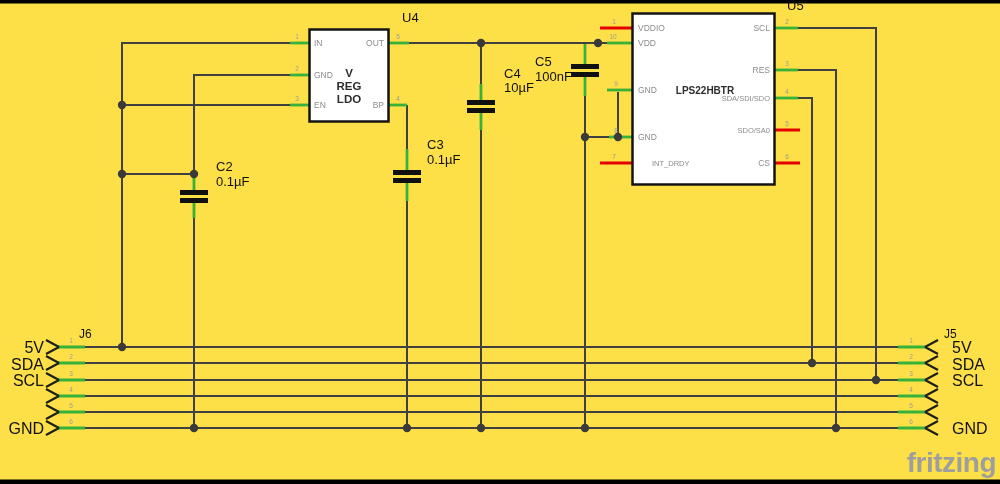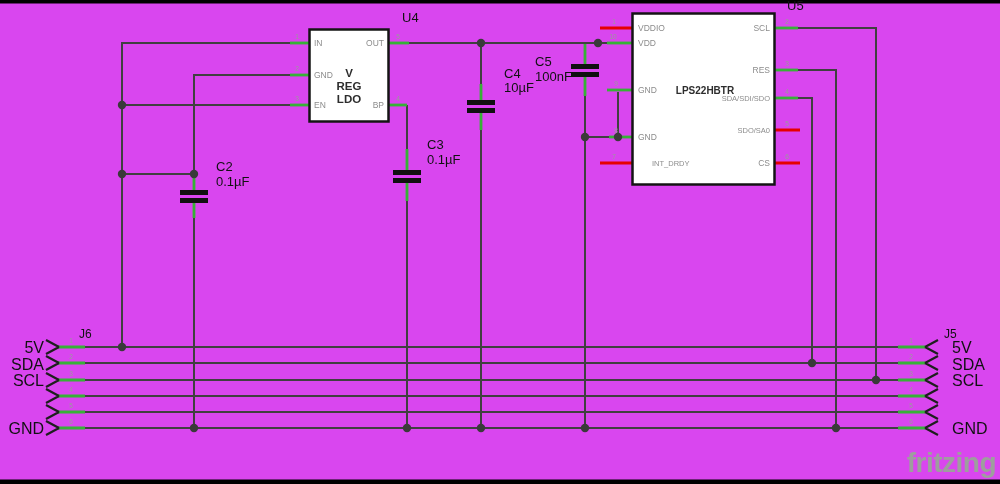--- a/index.html
+++ b/index.html
@@ -1,16 +1,16 @@
 <!DOCTYPE html>
 <html><head>
 <meta charset="utf-8">
 <style>
   html,body{margin:0;padding:0;background:#ffffff;}
-  .canvas{position:relative;width:1000px;height:484px;background:#d946ef;overflow:hidden;
+  .canvas{position:relative;width:1000px;height:484px;background:#fde047;overflow:hidden;
           font-family:"Liberation Sans",sans-serif;}
   svg text{font-family:"Liberation Sans","DejaVu Sans",sans-serif;}
   .wire{stroke:#404040;stroke-width:2;fill:none;}
   .busrow{stroke:#404040;stroke-width:2;fill:none;}
   .green{stroke:#37b137;stroke-width:2.8;fill:none;}
   .red{stroke:#e60000;stroke-width:3;fill:none;}
   .plate{fill:#101010;}
   .partbox{fill:#ffffff;stroke:#141414;stroke-width:2.5;}
   .dot{fill:#3a3a3a;}
   .bracket{stroke:#1e1e1e;stroke-width:2.2;fill:none;}

